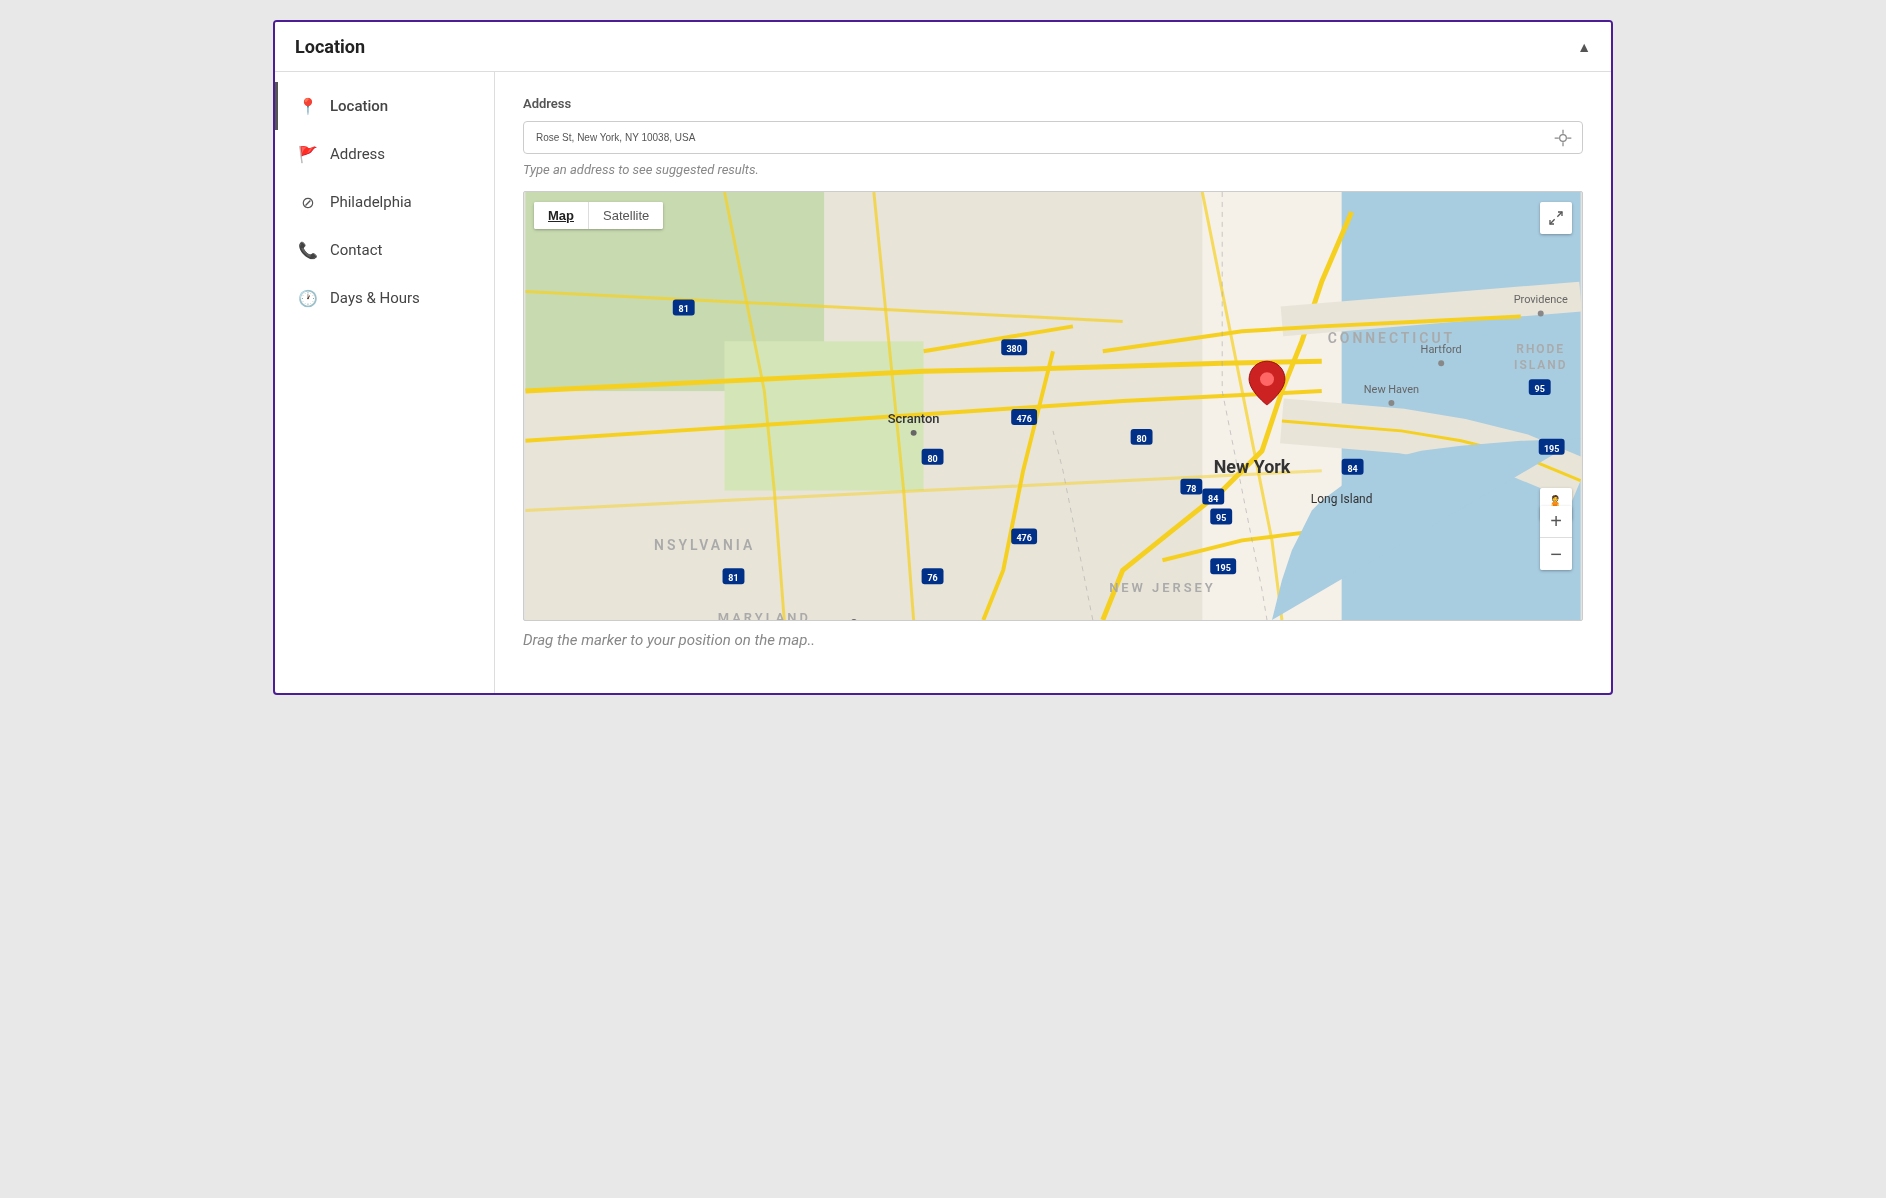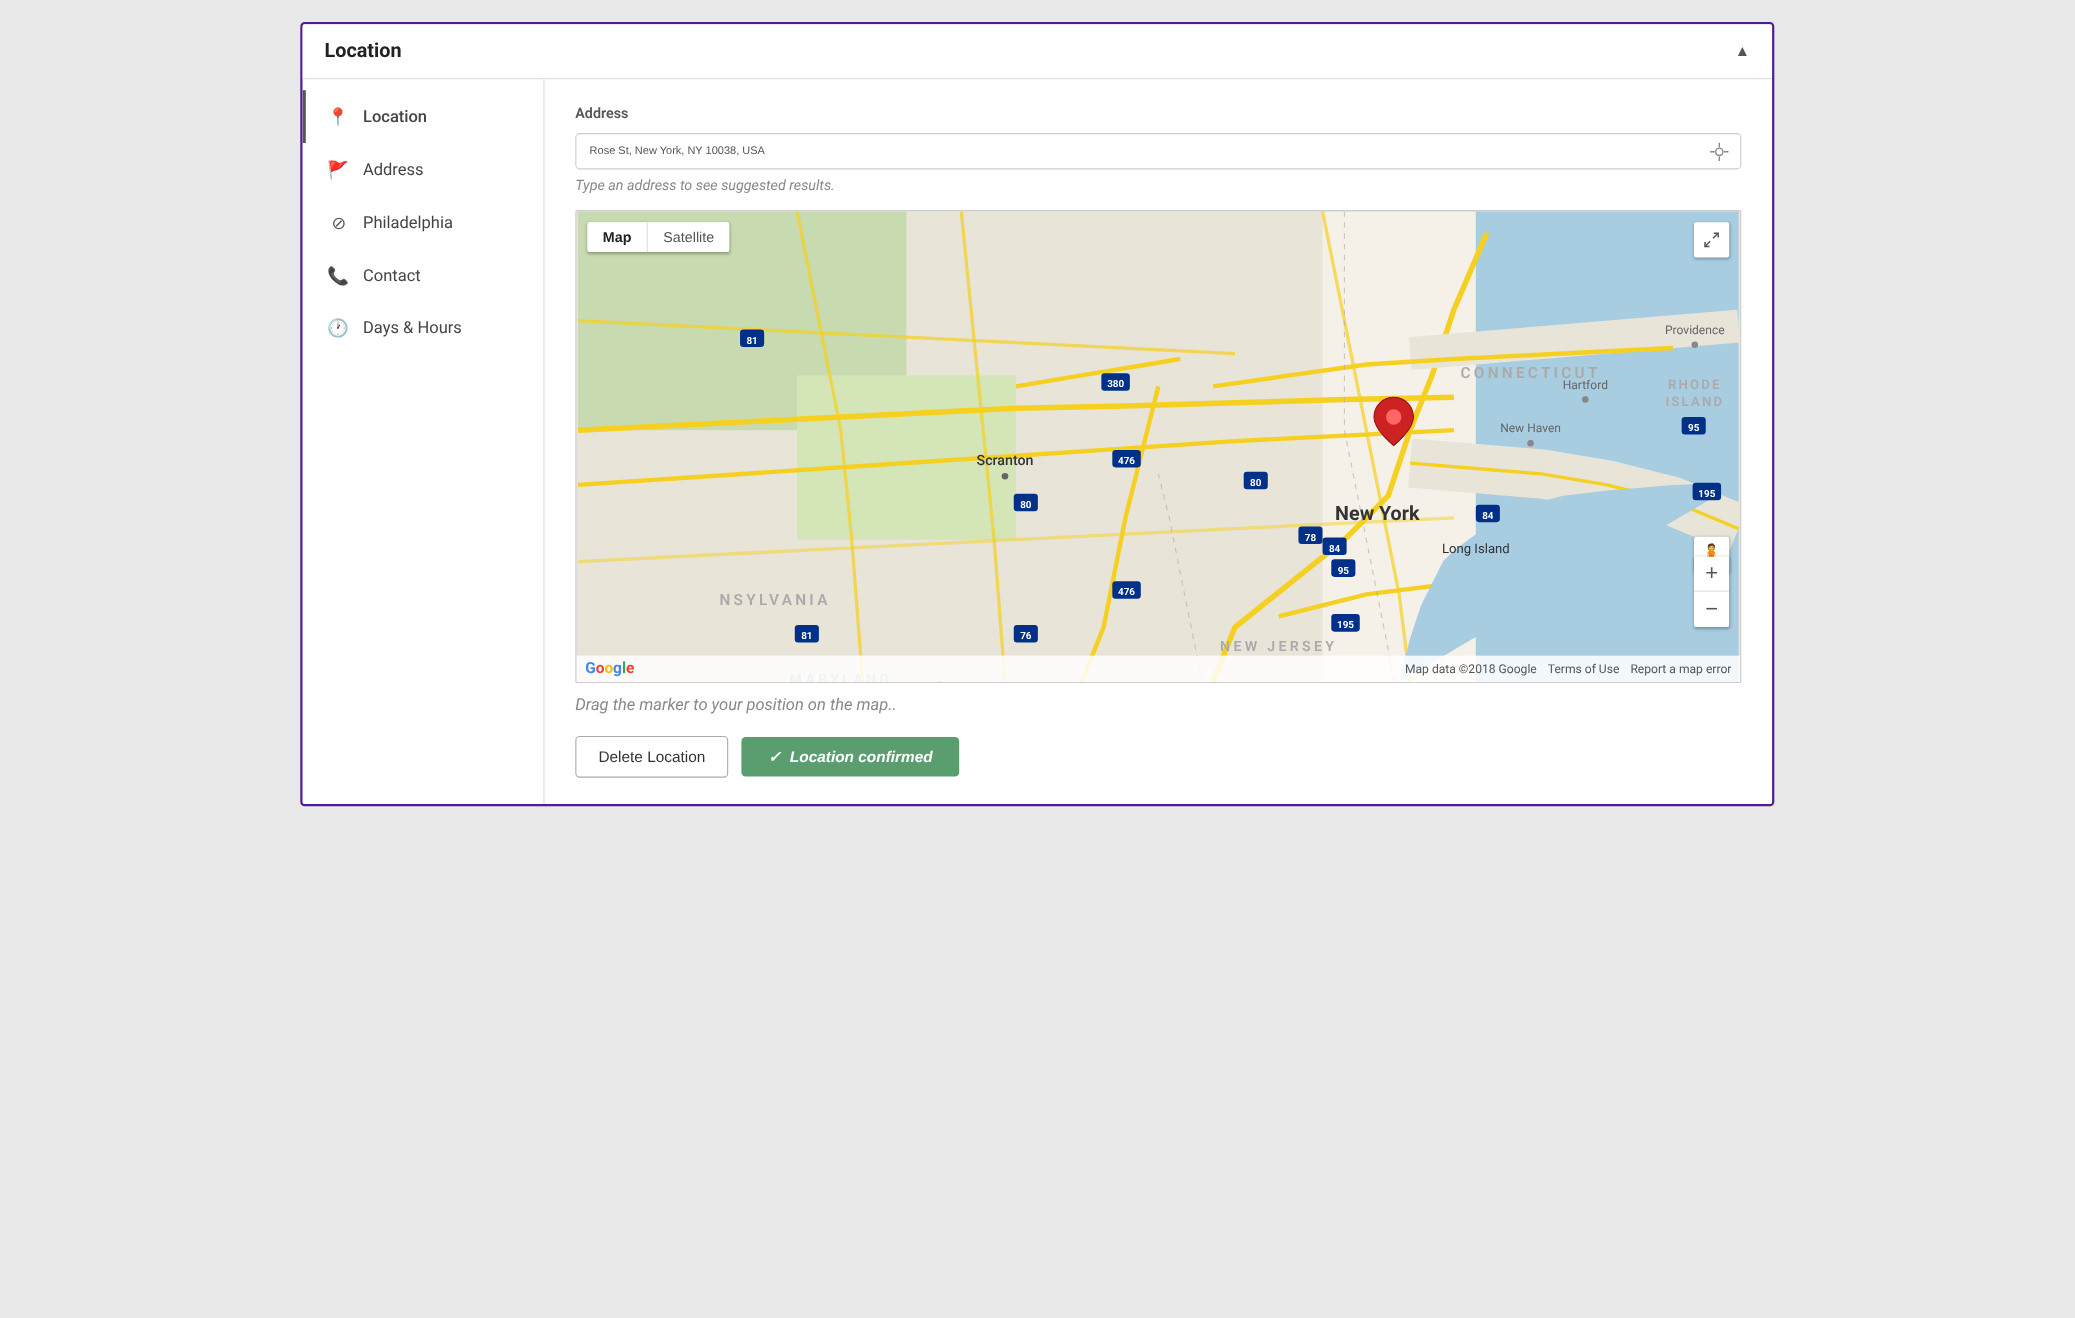--- a/index.html
+++ b/index.html
@@ -158,20 +158,21 @@
       border-right: 1px solid #ddd;
     }
     .map-toggle-btn:last-child {
       border-right: none;
       text-align: right;
     }
     .map-toggle-btn.active {
       background: #fff;
       font-weight: 600;
       color: #222;
+      text-decoration: underline;
     }
     .map-expand-btn {
       position: absolute;
       top: 10px;
       right: 10px;
       background: #fff;
       border: none;
       border-radius: 2px;
       width: 32px;
       height: 32px;
@@ -483,34 +484,19 @@
         
         <div class="map-person-btn">🧍</div>
 
         
         <div class="map-zoom-controls">
           <button class="map-zoom-btn">+</button>
           <button class="map-zoom-btn">−</button>
         </div>
 
         
-        <div class="map-footer">
-          <div class="google-logo">
-            <span>G</span><span>o</span><span>o</span><span>g</span><span>l</span><span>e</span>
-          </div>
-          <span>Map data ©2018 Google</span>
-          <a class="map-footer-link">Terms of Use</a>
-          <a class="map-footer-link">Report a map error</a>
-        </div>
       </div>
 
       <div class="drag-hint">Drag the marker to your position on the map..</div>
 
-      <div class="action-row">
-        <button class="btn-delete">Delete Location</button>
-        <button class="btn-confirm">
-          <span>✓</span>
-          <em>Location confirmed</em>
-        </button>
-      </div>
     </div>
   </div>
 </div>
 
 </body></html>

